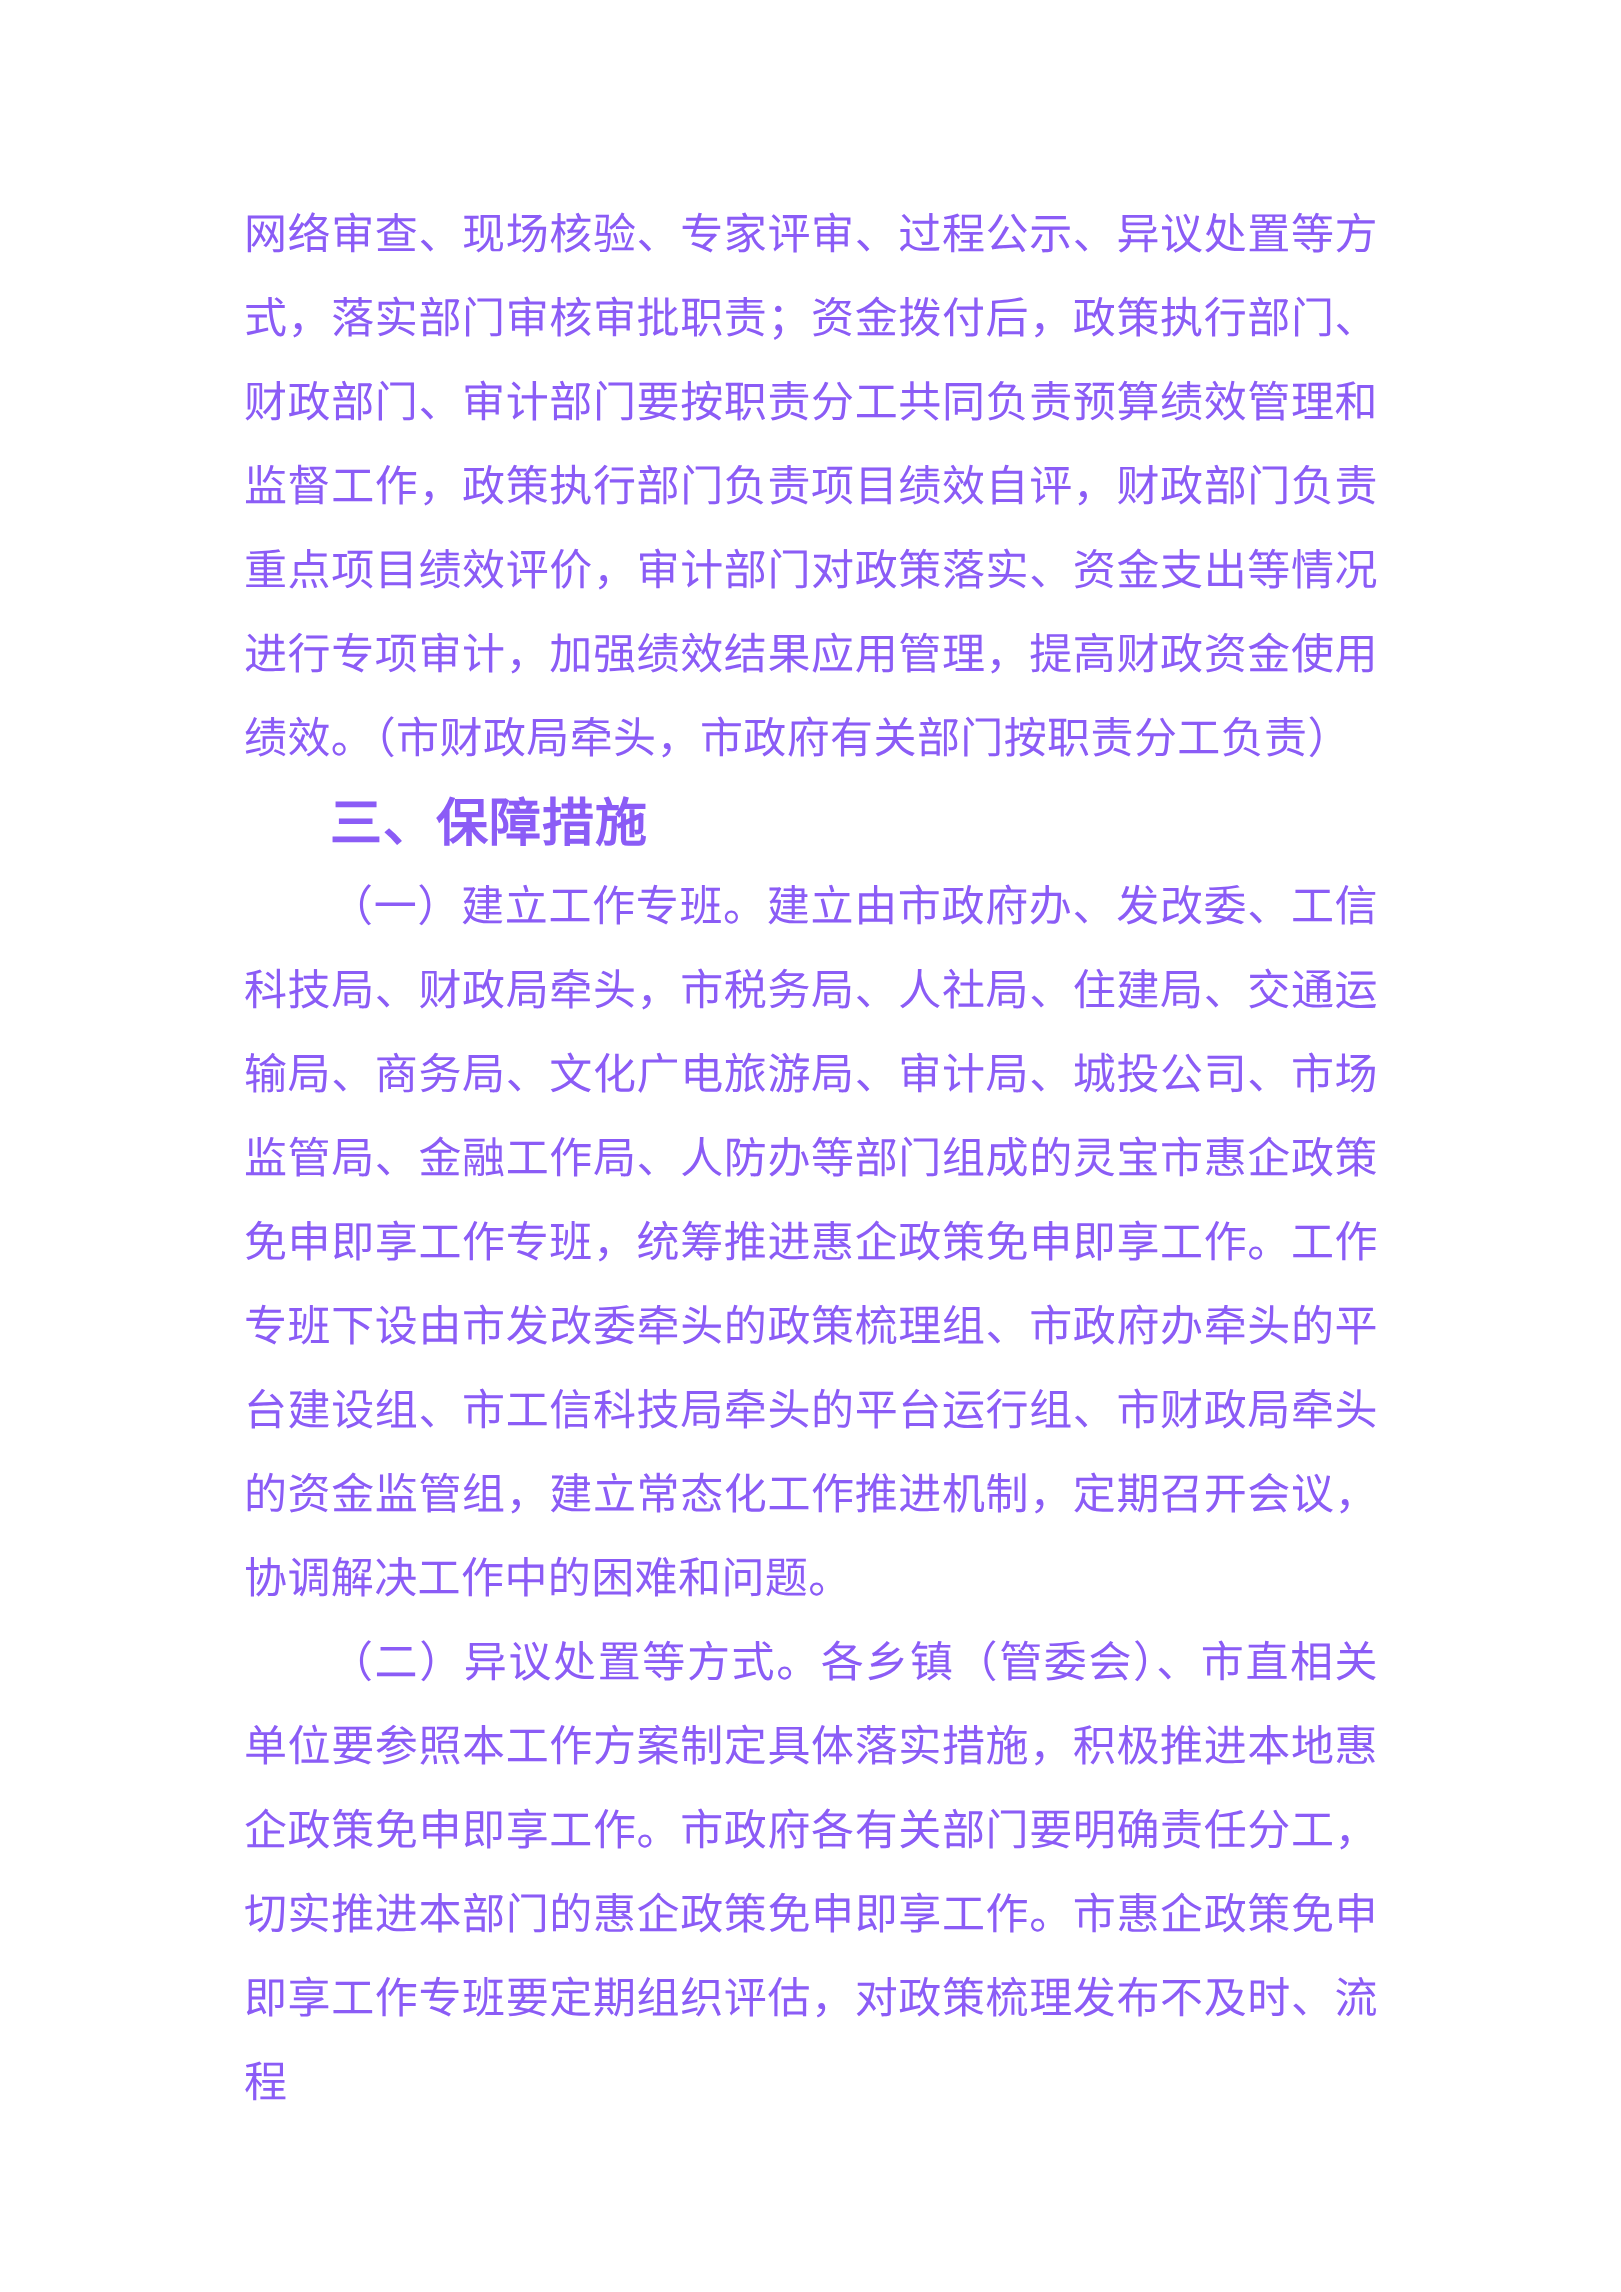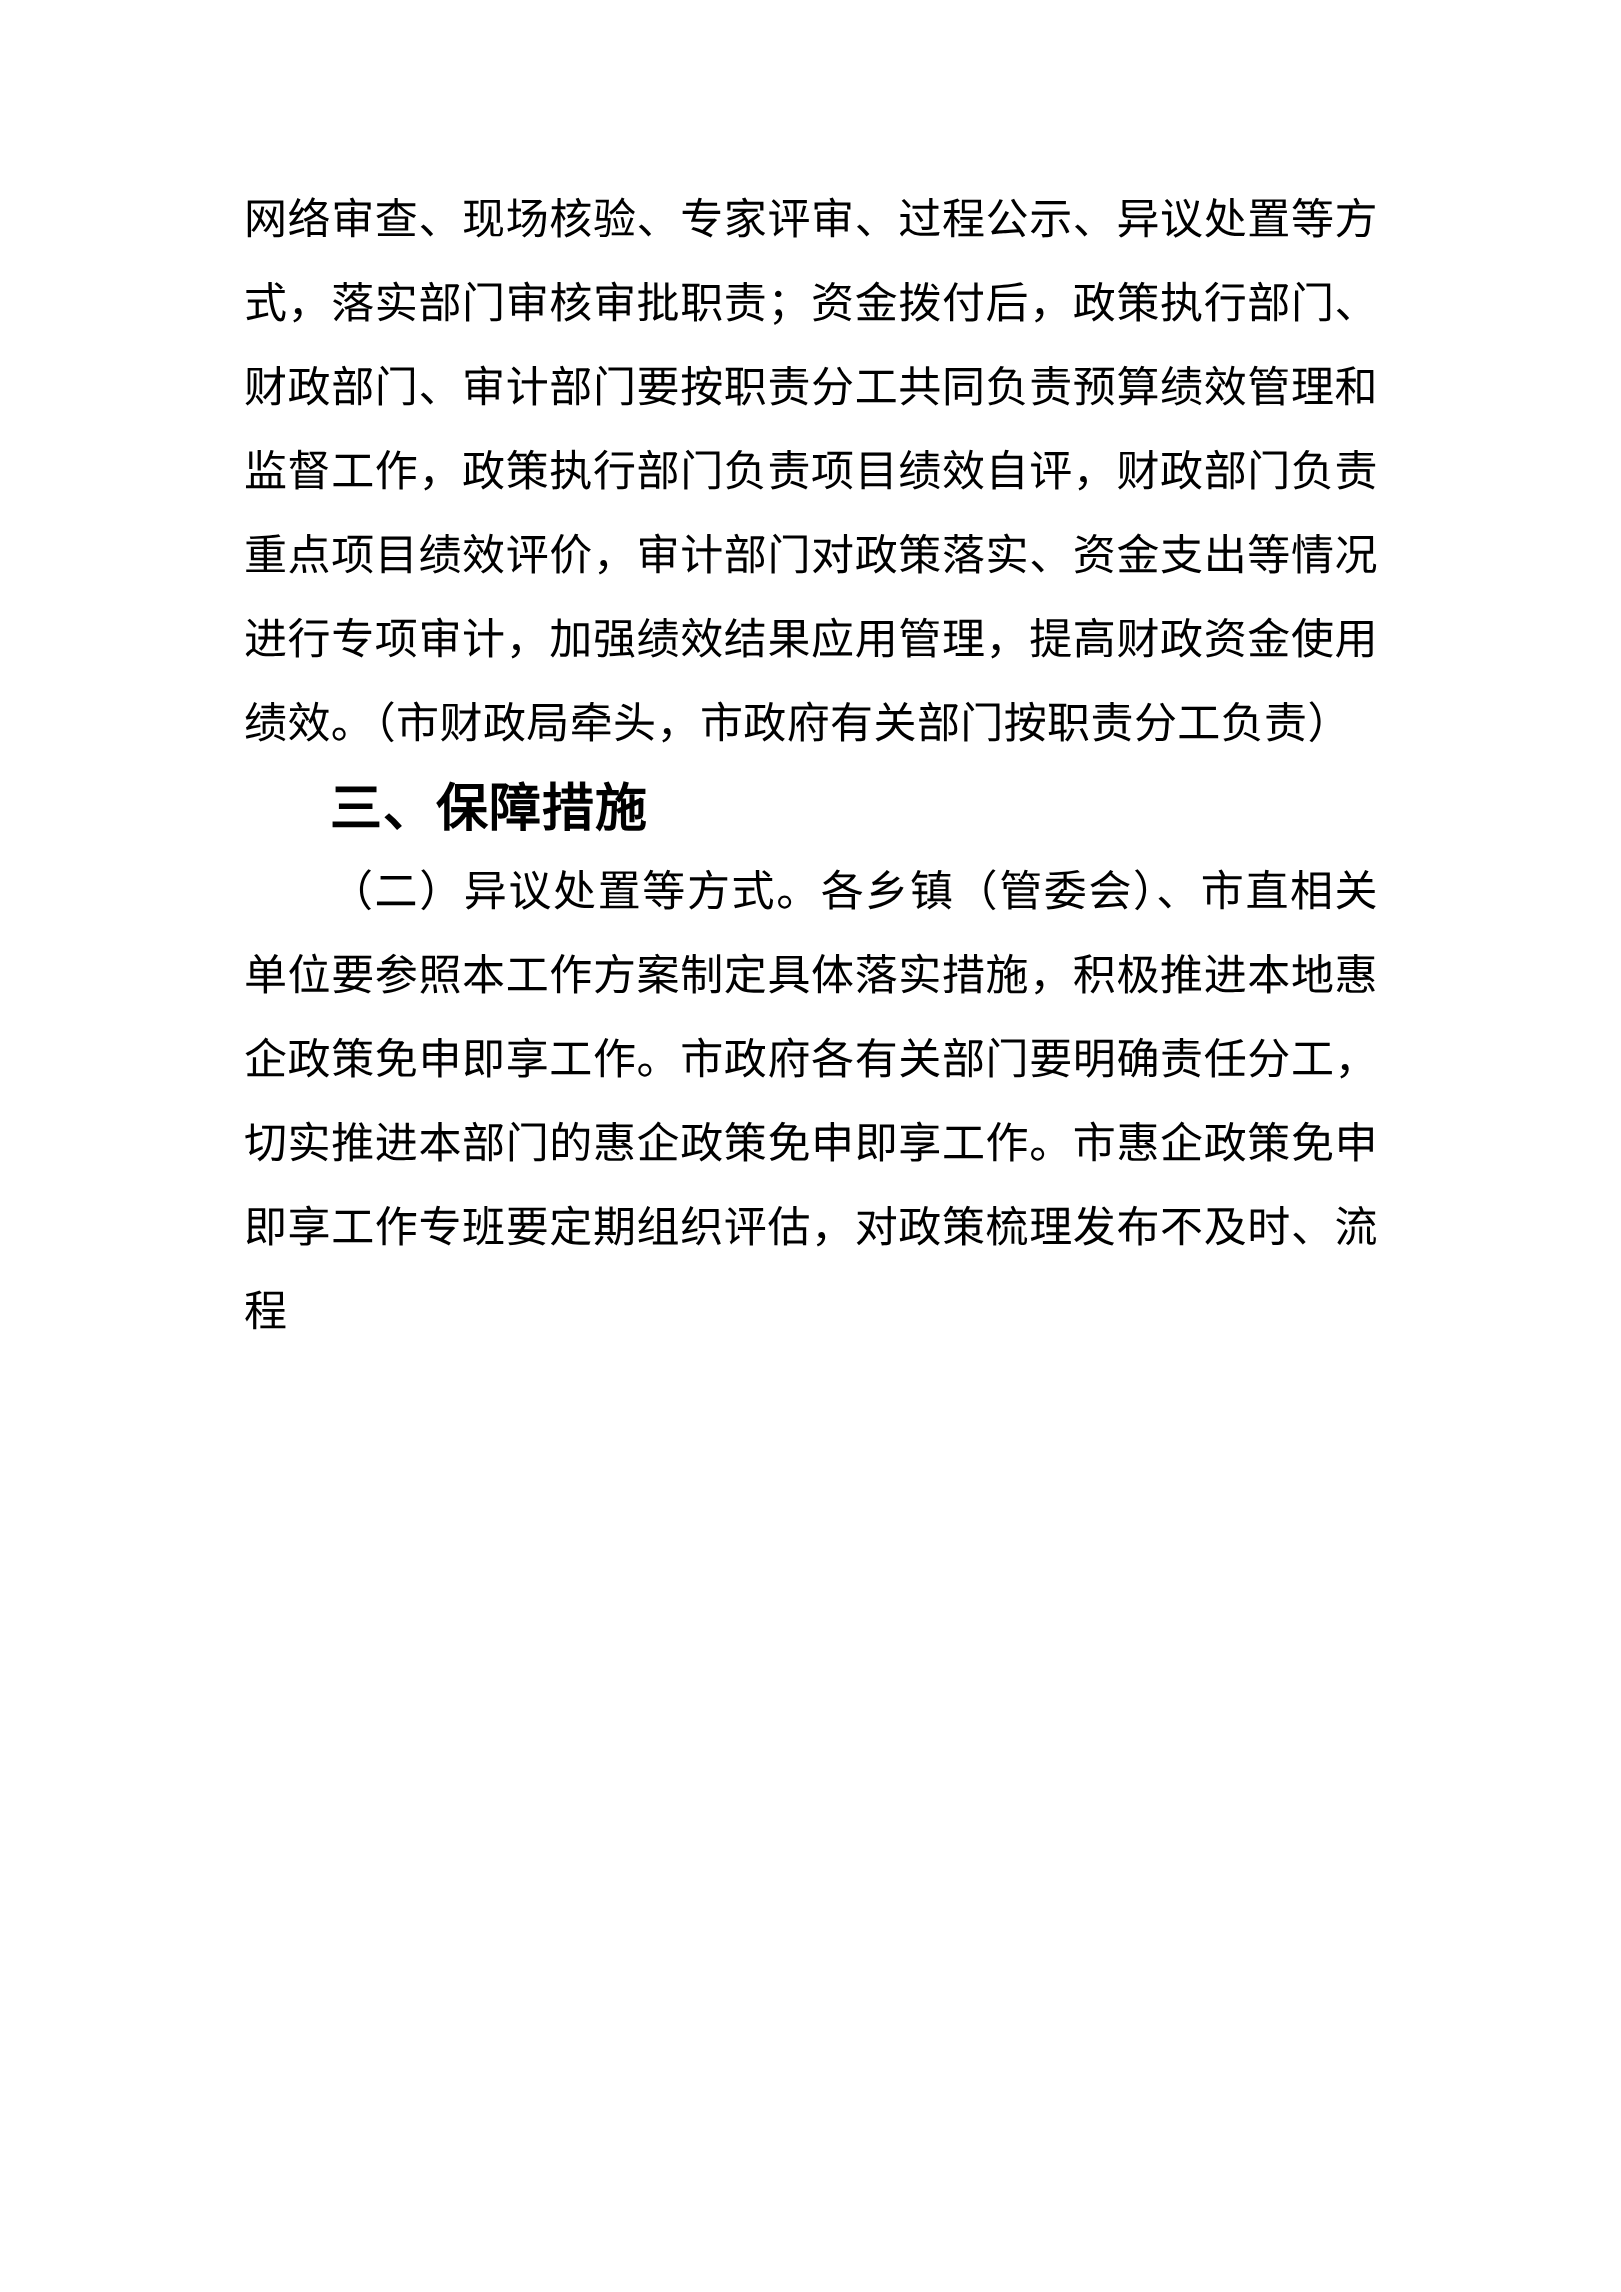--- a/index.html
+++ b/index.html
@@ -14,23 +14,23 @@
     position: relative;
     width: 1621px;
     height: 2293px;
     background: #ffffff;
     overflow: hidden;
   }
 
   .content {
     position: absolute;
     left: 244px;
-    top: 178px;
+    top: 193px;
     width: 1134px;
-    color: #000000;
+    color: #8b5cf6;
     font-family: "Liberation Serif", "DejaVu Serif", serif;
     font-size: 43px;
     line-height: 84px;
     letter-spacing: 0.4px;
     text-align: justify;
     text-justify: inter-character;
   }
 
   
   .para { text-indent: 86px; }
@@ -56,18 +56,19 @@
 </head>
 <body>
 
 <div class="page">
   <div class="content">
 
     <p class="para no-indent">网络审查、现场核验、专家评审、过程公示、异议处置等方式，落实部门审核审批职责；资金拨付后，政策执行部门、财政部门、审计部门要按职责分工共同负责预算绩效管理和监督工作，政策执行部门负责项目绩效自评，财政部门负责重点项目绩效评价，审计部门对政策落实、资金支出等情况进行专项审计，加强绩效结果应用管理，提高财政资金使用绩效。（市财政局牵头，市政府有关部门按职责分工负责）</p>
 
     <h2 class="heading">三、保障措施</h2>
 
+    <p class="para"><span class="lead">（一）建立工作专班。</span><span>建立由市政府办、发改委、工信科技局、财政局牵头，市税务局、人社局、住建局、交通运输局、商务局、文化广电旅游局、审计局、城投公司、市场监管局、金融工作局、人防办等部门组成的灵宝市惠企政策免申即享工作专班，统筹推进惠企政策免申即享工作。工作专班下设由市发改委牵头的政策梳理组、市政府办牵头的平台建设组、市工信科技局牵头的平台运行组、市财政局牵头的资金监管组，建立常态化工作推进机制，定期召开会议，协调解决工作中的困难和问题。</span></p>
 
     <p class="para"><span class="lead">（二）异议处置等方式。</span><span>各乡镇（管委会）、市直相关单位要参照本工作方案制定具体落实措施，积极推进本地惠企政策免申即享工作。市政府各有关部门要明确责任分工，切实推进本部门的惠企政策免申即享工作。市惠企政策免申即享工作专班要定期组织评估，对政策梳理发布不及时、流程</span></p>
 
   </div>
 </div>
 
 
 </body></html>

